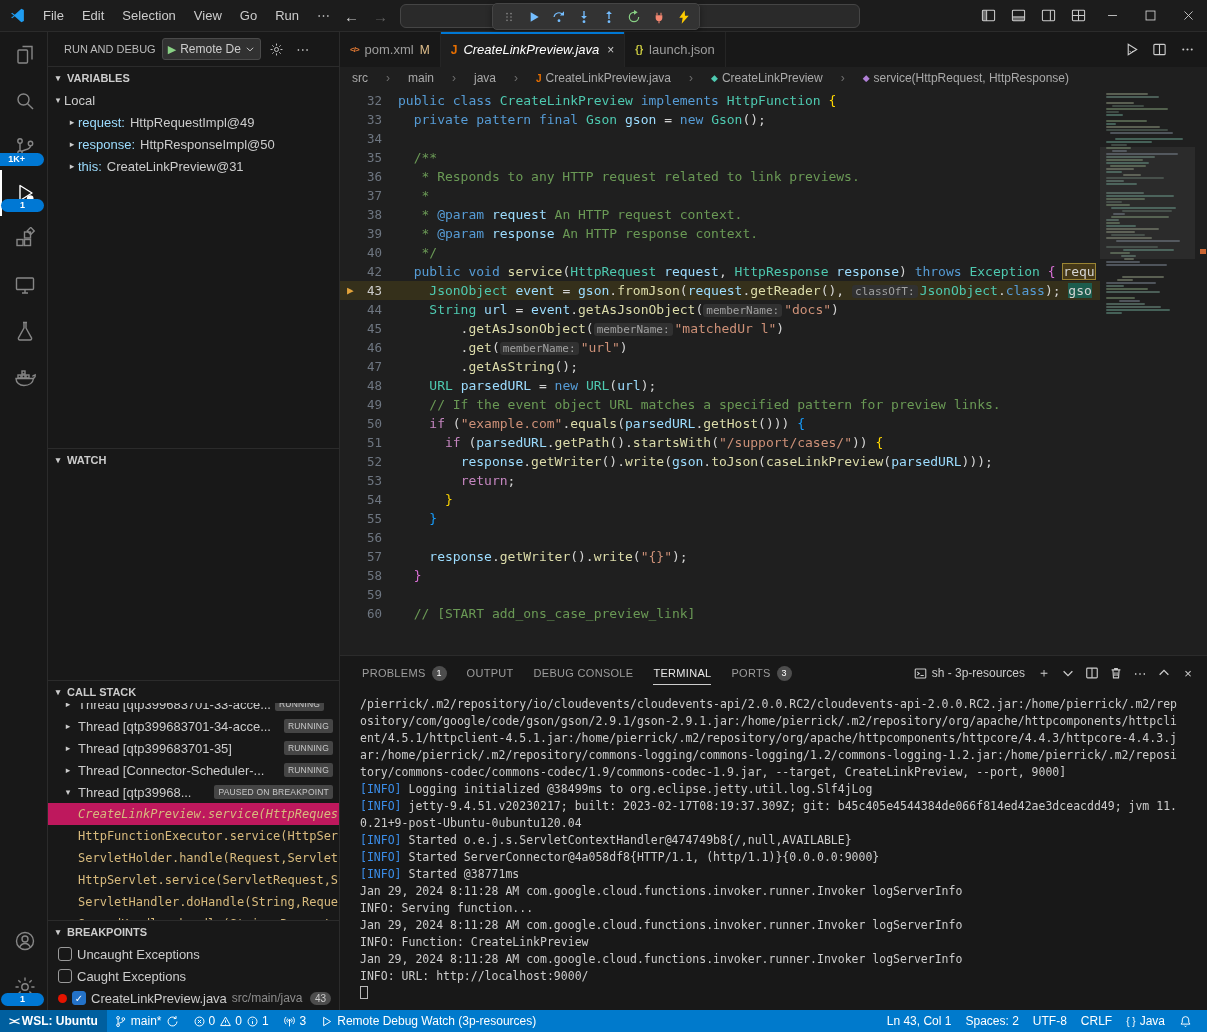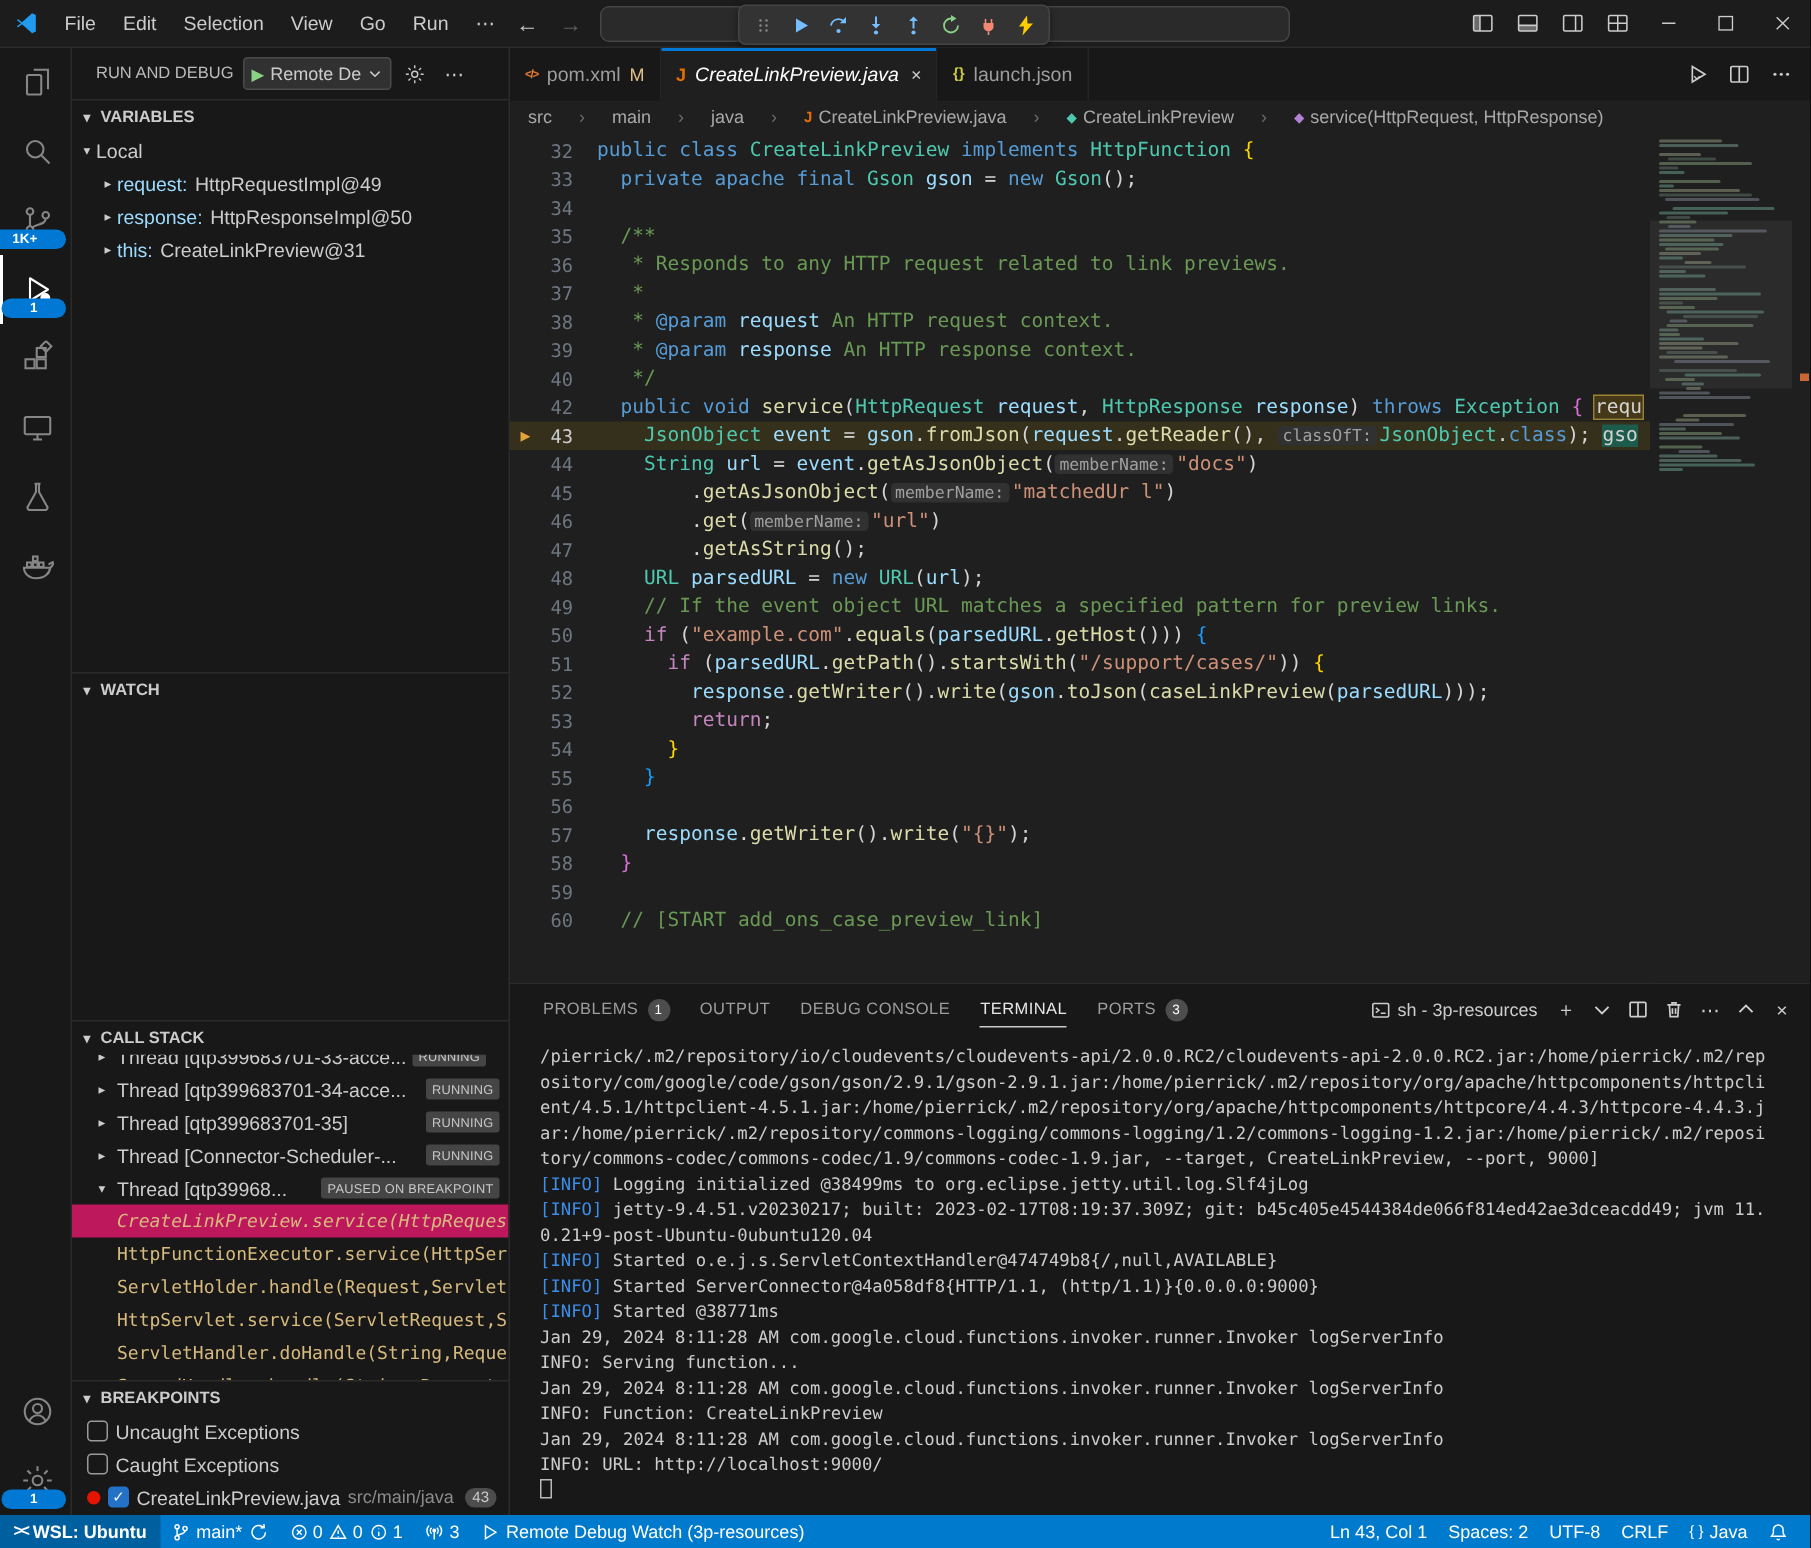--- a/index.html
+++ b/index.html
@@ -540,21 +540,21 @@
             <div class="code-line">
               <div class="gutter">
                 <span>32</span>
               </div>
               <div class="ltext"><span class="tk-kw">public </span><span class="tk-kw">class </span><span class="tk-type">CreateLinkPreview </span><span class="tk-kw">implements </span><span class="tk-type">HttpFunction </span><span class="tk-b1">{</span></div>
             </div>
             <div class="code-line">
               <div class="gutter">
                 <span>33</span>
               </div>
-              <div class="ltext"><span class="tk-pln">  </span><span class="tk-kw">private </span><span class="tk-kw">apache </span><span class="tk-kw">final </span><span class="tk-type">Gson </span><span class="tk-var">gson </span><span class="tk-pln">= </span><span class="tk-kw">new </span><span class="tk-type">Gson</span><span class="tk-pln">();</span></div>
+              <div class="ltext"><span class="tk-pln">  </span><span class="tk-kw">private </span><span class="tk-kw">pattern </span><span class="tk-kw">final </span><span class="tk-type">Gson </span><span class="tk-var">gson </span><span class="tk-pln">= </span><span class="tk-kw">new </span><span class="tk-type">Gson</span><span class="tk-pln">();</span></div>
             </div>
             <div class="code-line">
               <div class="gutter">
                 <span>34</span>
               </div>
               <div class="ltext"></div>
             </div>
             <div class="code-line">
               <div class="gutter">
                 <span>35</span>

